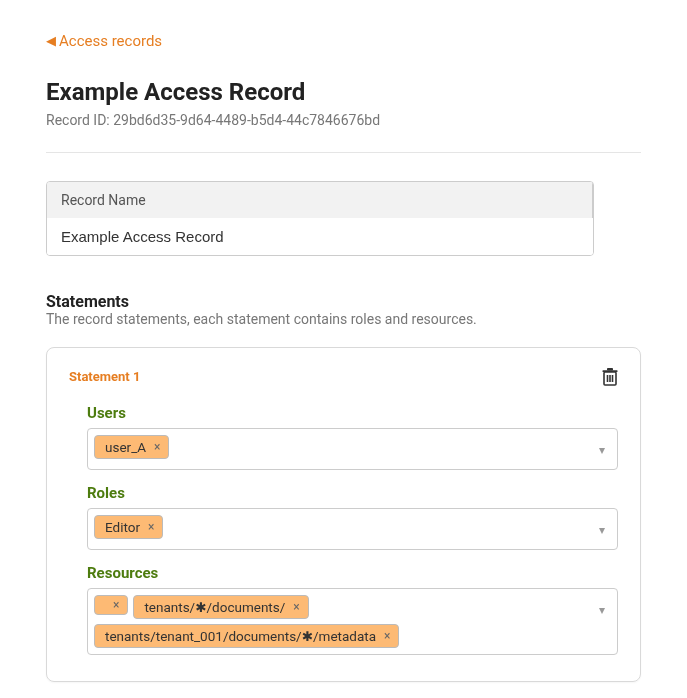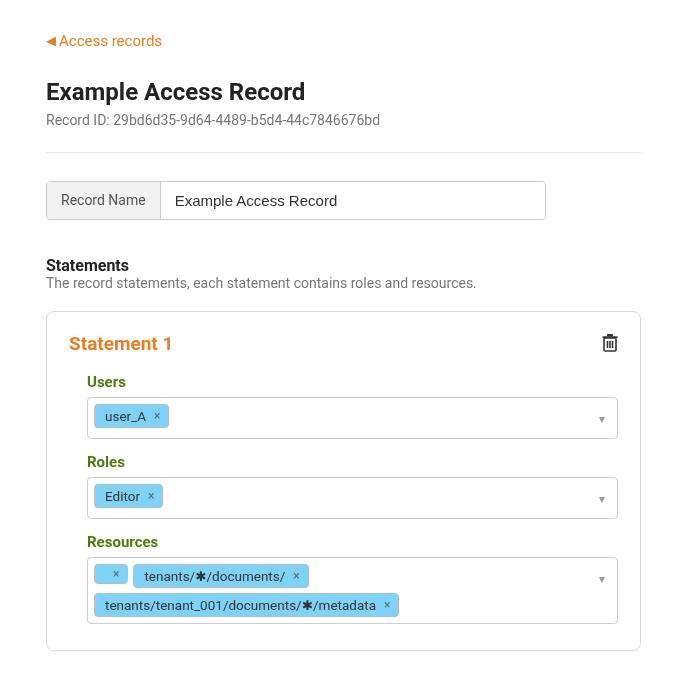--- a/index.html
+++ b/index.html
@@ -40,22 +40,23 @@
     .hr {
       border: none;
       border-top: 1px solid #e5e5e5;
       margin-bottom: 28px;
     }
     .input-group {
       display: flex;
       border: 1px solid #ccc;
       border-radius: 4px;
       overflow: hidden;
-      width: 500px;
+      width: 548px;
       margin-bottom: 36px;
+      flex-direction: column;
     }
     .input-group-label {
       background: #f2f2f2;
       padding: 10px 14px;
       font-size: 14px;
       color: #555;
       border-right: 1px solid #ccc;
       white-space: nowrap;
     }
     .input-group-field {
@@ -84,21 +85,21 @@
     }
     .statement-header {
       display: flex;
       justify-content: space-between;
       align-items: center;
       margin-bottom: 18px;
     }
     .statement-title {
       color: #e67e22;
       font-weight: 700;
-      font-size: 19px;
+      font-size: 13px;
     }
     .trash-icon {
       width: 16px;
       height: 18px;
       cursor: pointer;
       color: #333;
     }
     .field-block {
       margin-bottom: 14px;
       padding-left: 18px;
@@ -133,21 +134,21 @@
       pointer-events: none;
     }
     .chip {
       display: inline-flex;
       align-items: center;
       border: 1px solid #bbb;
       border-radius: 4px;
       padding: 3px 8px 3px 10px;
       font-size: 13.5px;
       color: #333;
-      background: #7dd3fc;
+      background: #fdba74;
       white-space: nowrap;
     }
     .chip .chip-x {
       margin-left: 8px;
       font-size: 12px;
       color: #666;
       cursor: pointer;
       line-height: 1;
     }
   </style>

